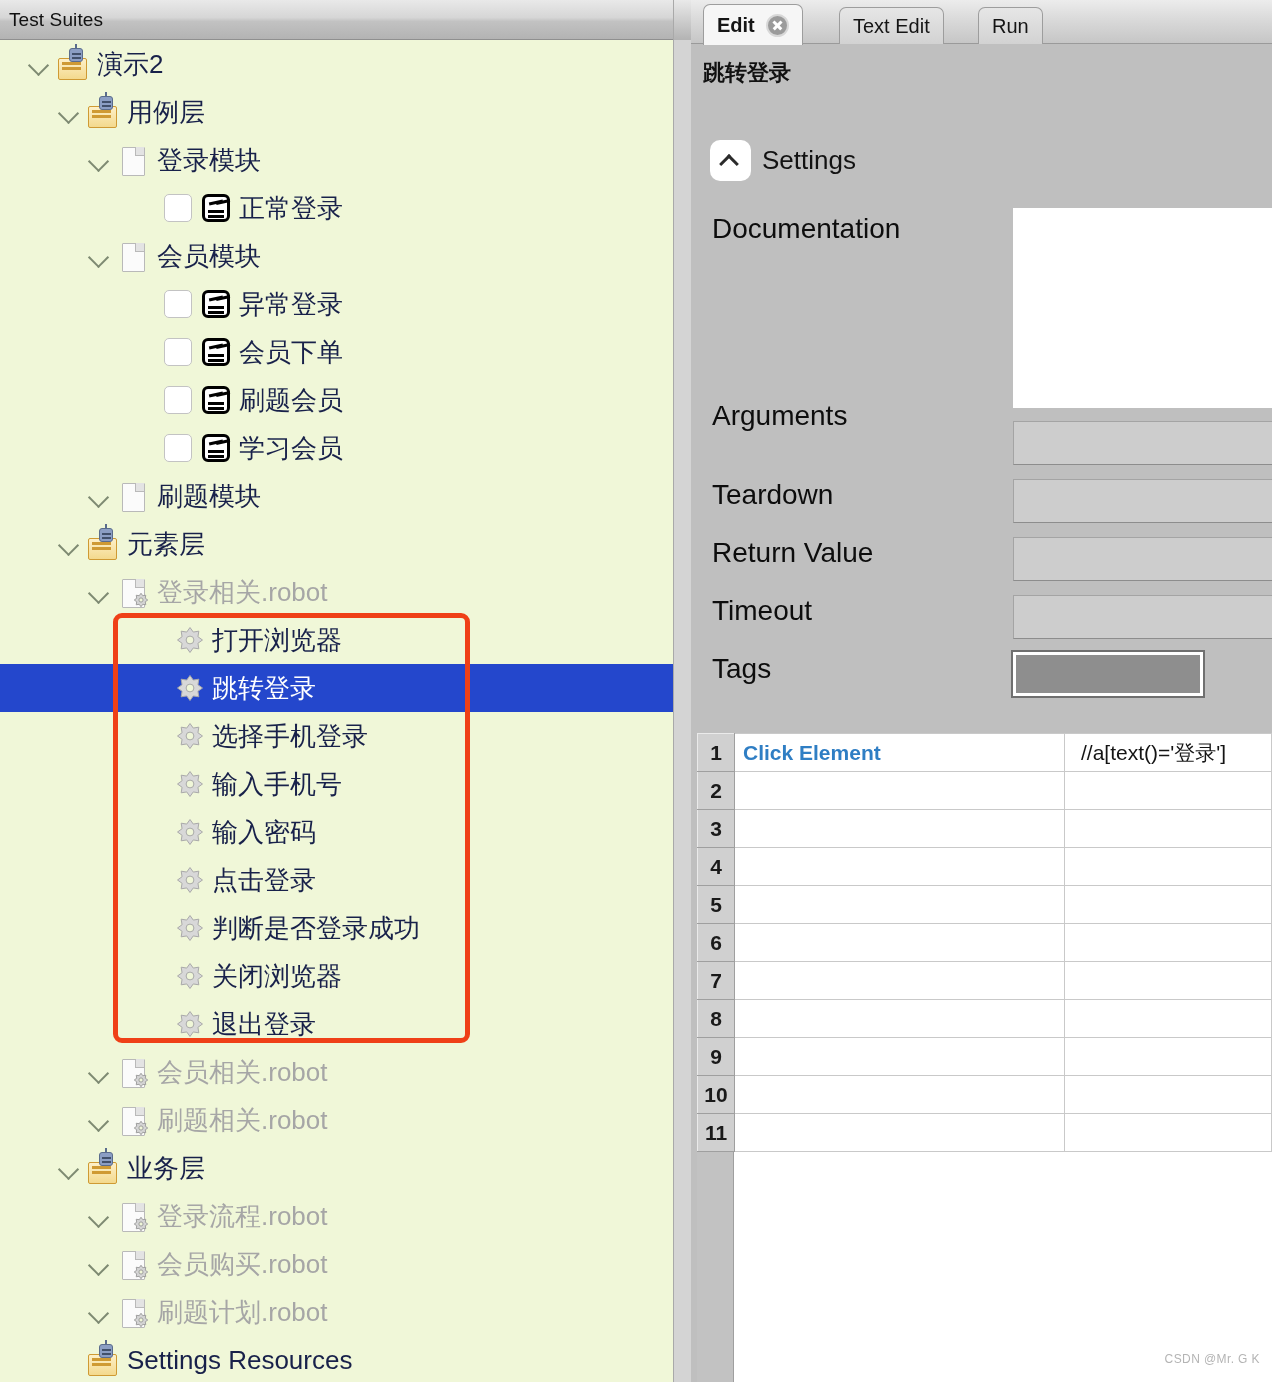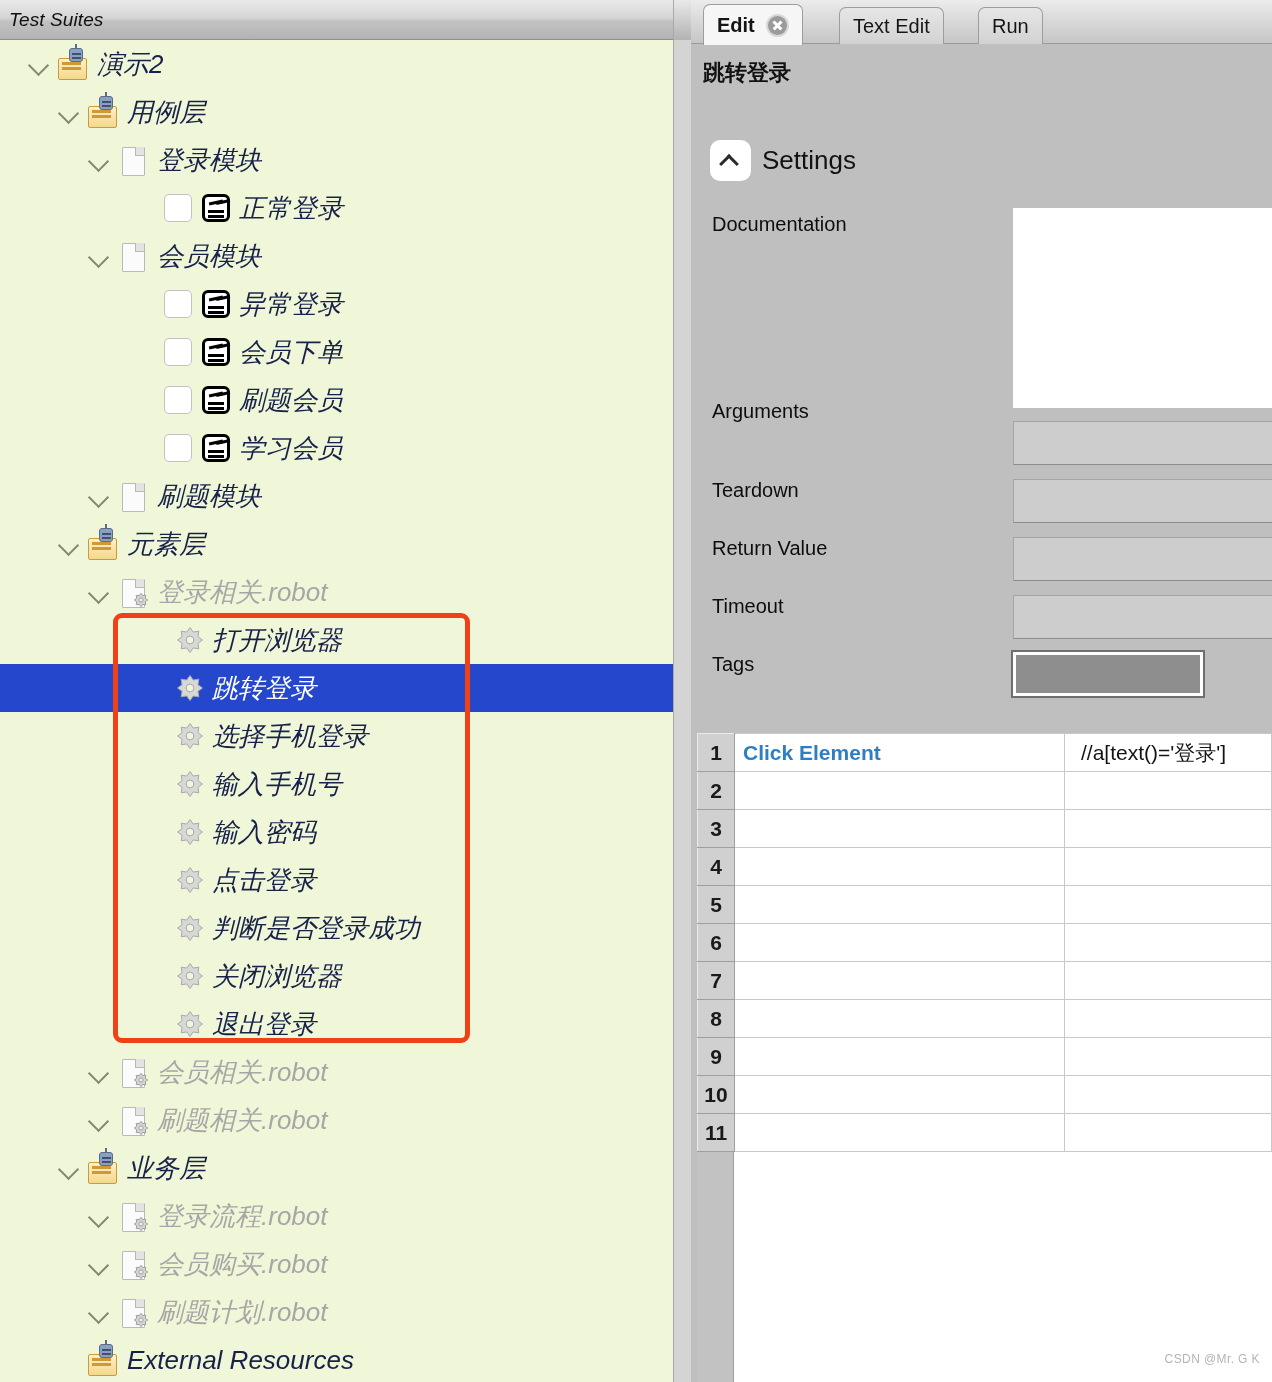--- a/index.html
+++ b/index.html
@@ -12,21 +12,20 @@
     background: #bfbfbf;
   }
   #app { position: relative; width: 1272px; height: 1382px; }
 
   
   #tree-panel {
     position: absolute; left: 0; top: 0;
     width: 673px; height: 1382px;
     background: #f0f7d8;
     overflow: hidden;
-    font-style: italic;
   }
   #tree-header {
     position: relative;
     height: 40px;
     background: linear-gradient(to bottom, #e9e9e9 0%, #d6d6d6 45%, #c2c2c2 55%, #b3b3b3 100%);
     border-bottom: 1px solid #8f8f8f;
   }
   #tree-header .title {
     position: absolute; left: 9px; top: 9px;
     font-size: 19px; color: #101010;
@@ -251,21 +250,21 @@
     border-left: 3px solid #2b2b2b;
     border-top: 3px solid #2b2b2b;
     transform: rotate(45deg);
   }
   #settings-label {
     position: absolute; left: 71px; top: 145px;
     font-size: 26px; color: #121212;
   }
   .fieldlabel {
     position: absolute; left: 21px;
-    font-size: 20px; color: #0d0d0d;
+    font-size: 28px; color: #0d0d0d;
     white-space: nowrap;
   }
   .fieldbox {
     position: absolute;
     background: #cdcdcd;
     border: 1px solid #a4a4a4;
     border-bottom-color: #8d8d8d;
     border-right-color: #b5b5b5;
   }
   #doc-box {
@@ -601,21 +600,21 @@
               </svg></span>
           </div>
           <span class="label">刷题计划.robot</span>
         </div>
         <div class="row">
           <div style="width: 52px; min-width: 52px;"></div>
           <div class="chev none"></div>
           <div class="ic folder">
             <span class="rb"></span>
           </div>
-          <span class="label">External Resources</span>
+          <span class="label">Settings Resources</span>
         </div>
       </div>
     <div id="redbox"></div>
   </div>
 
   <div id="splitter"></div>
   <div id="splitter-top"></div>
 
   <div id="editor">
 

